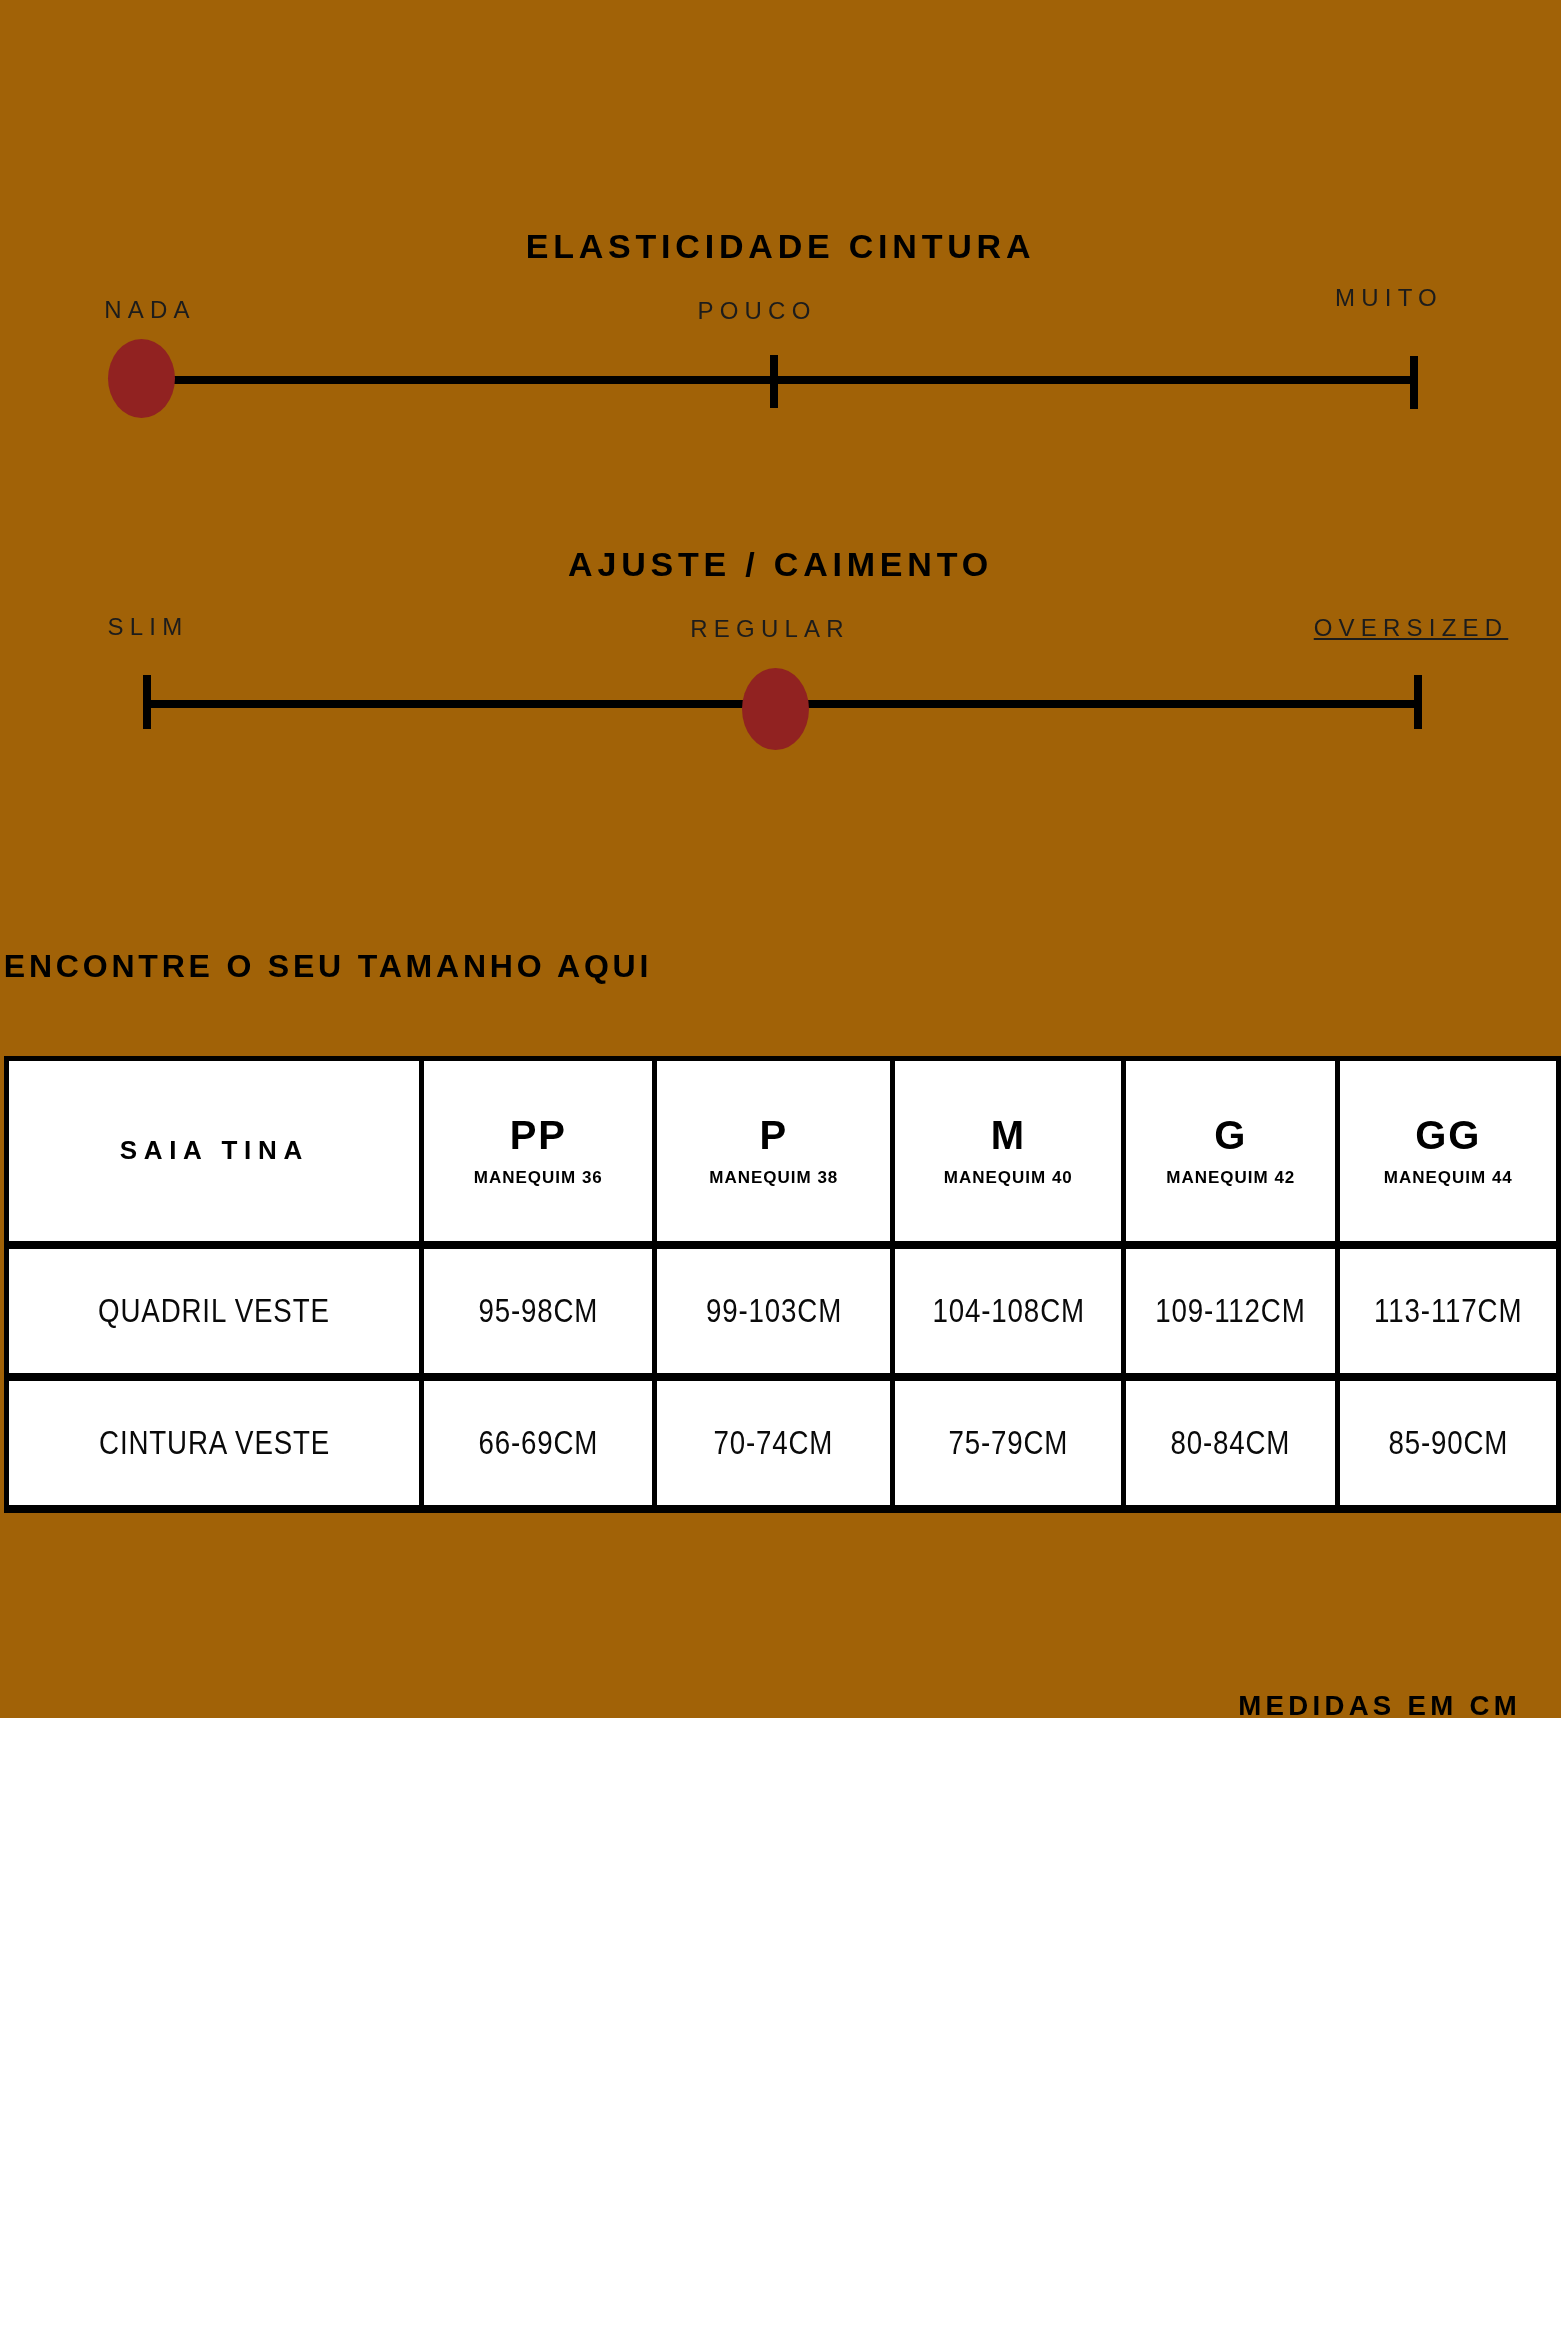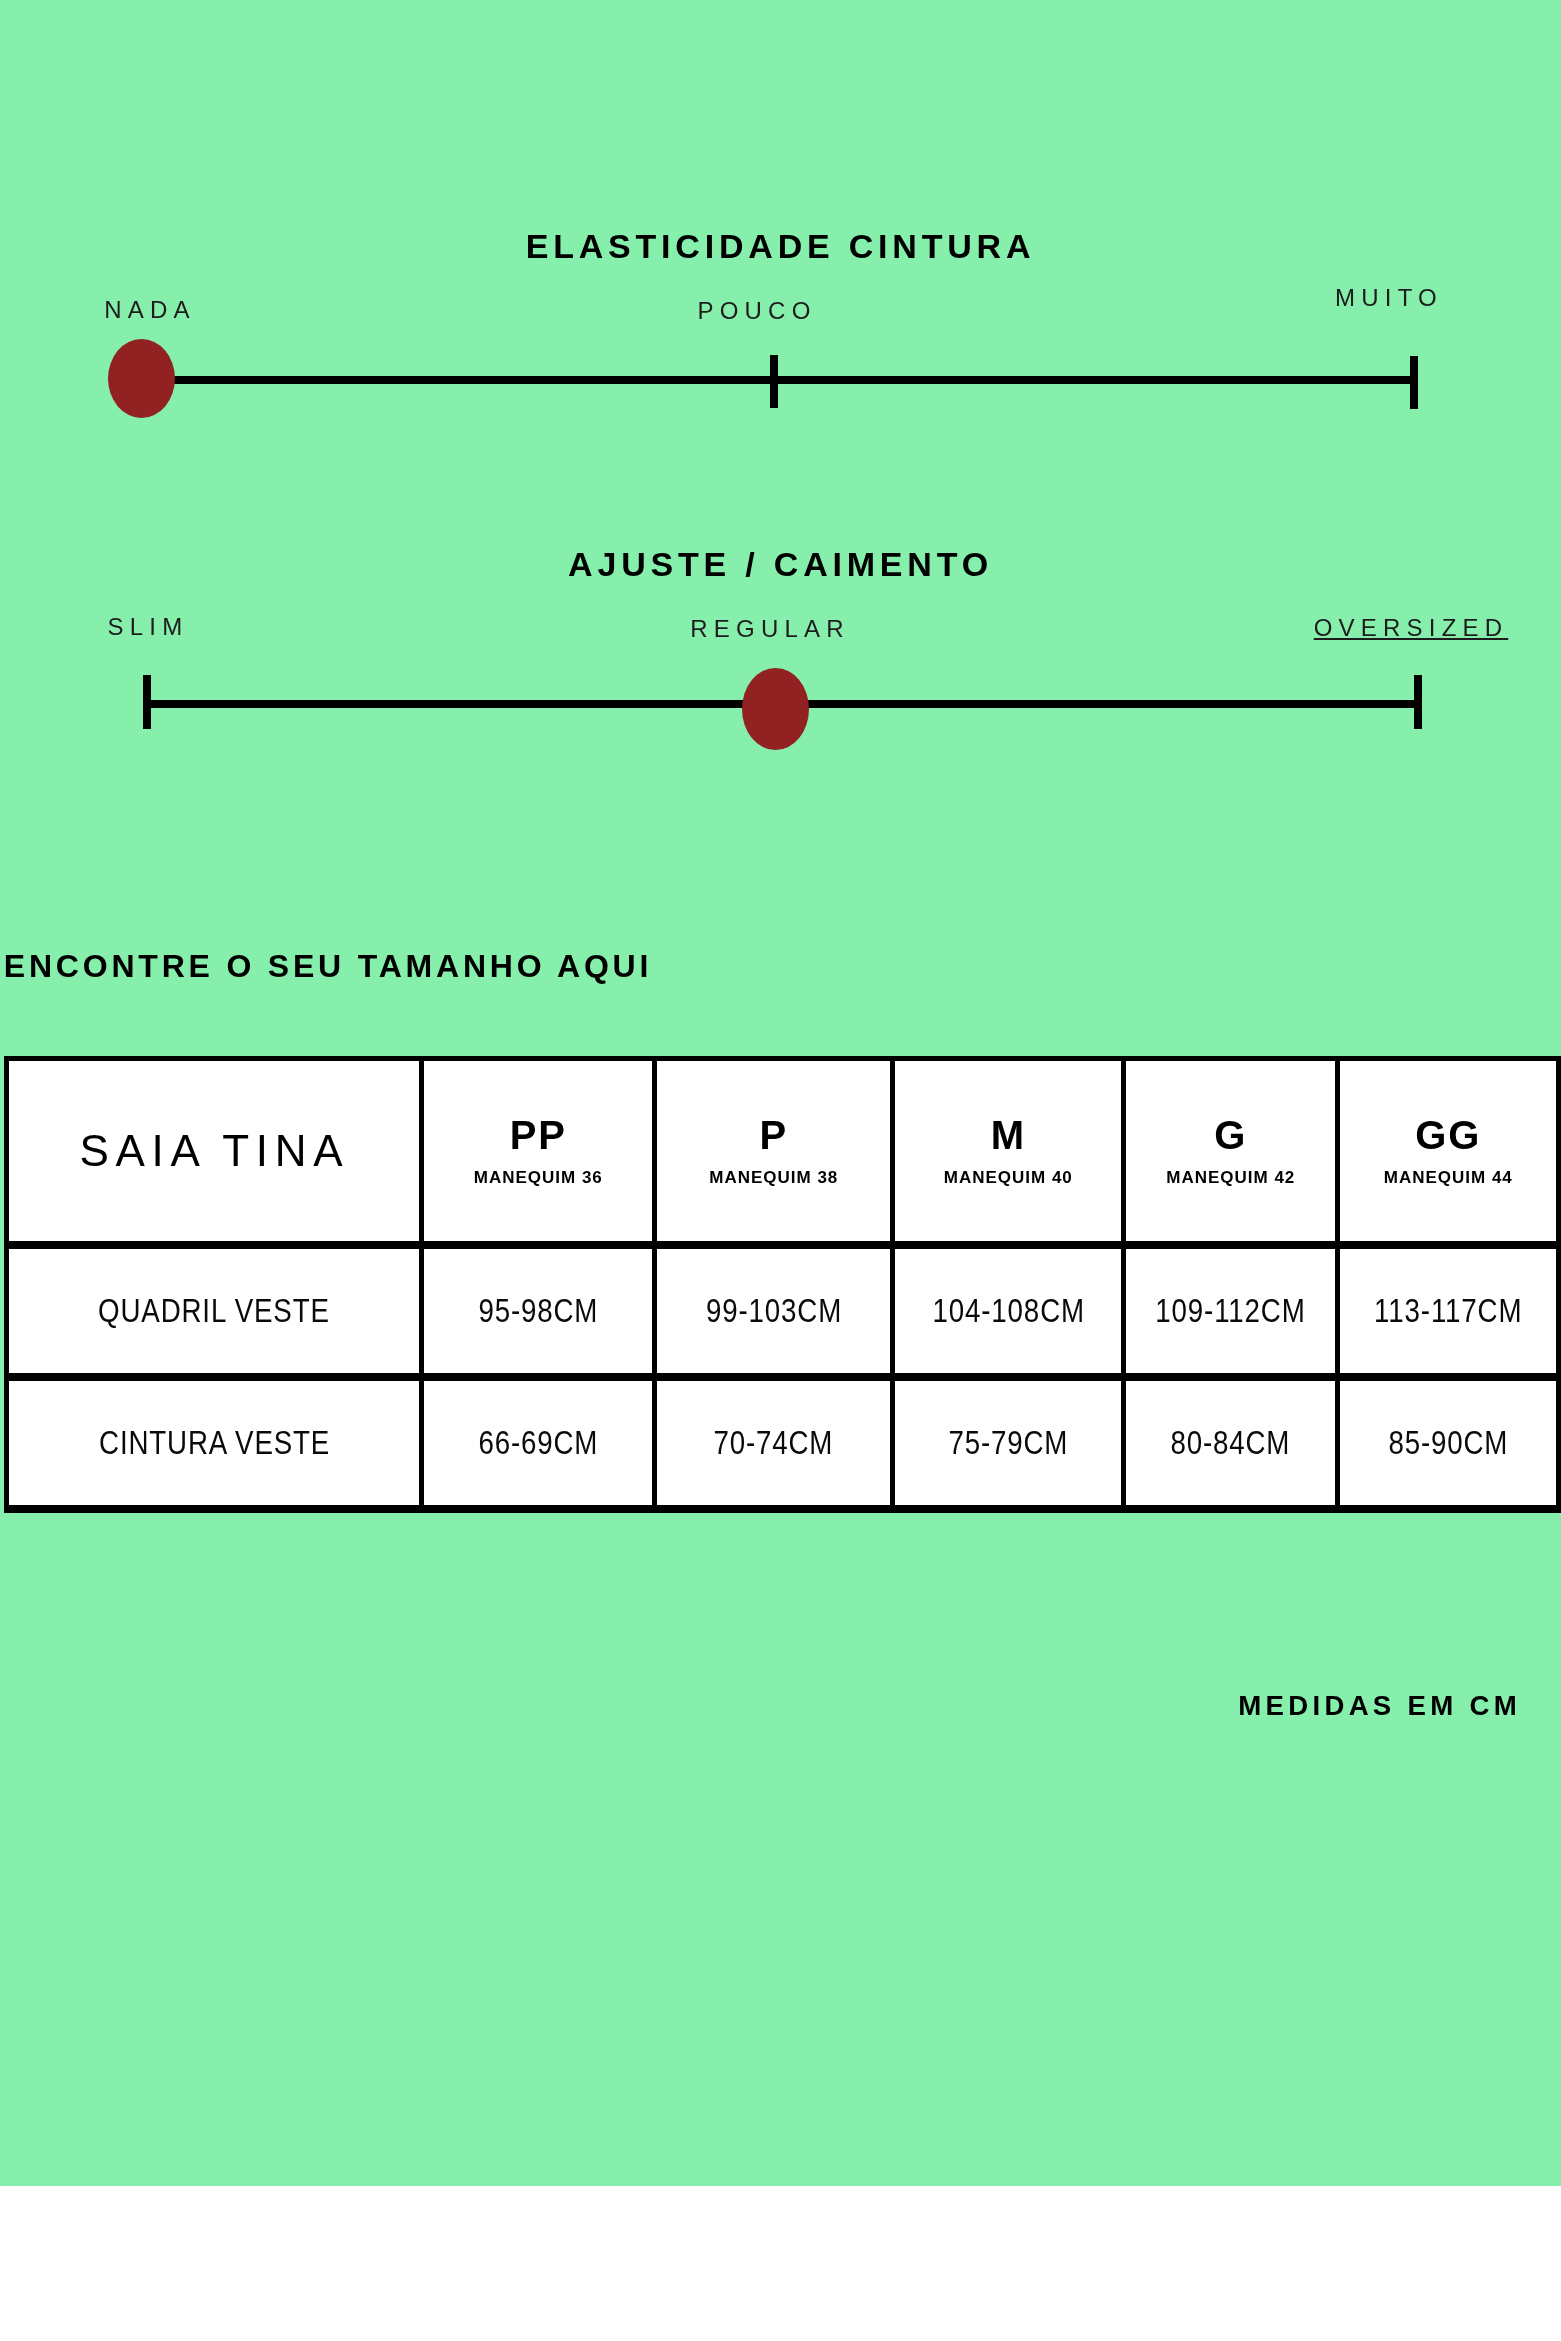--- a/index.html
+++ b/index.html
@@ -1,20 +1,20 @@
 <!DOCTYPE html>
 <html style="font-size:7.6px"><head>
 <meta charset="utf-8">
 <style>
   html, body { margin: 0; padding: 0; background: #ffffff; }
   #page {
     position: relative;
     width: 1561px;
-    height: 2186px;
-    background: #86efac;
+    height: 1718px;
+    background: #a16207;
     font-family: "Liberation Sans", sans-serif;
     color: #000000;
     overflow: hidden;
   }
   .abs { position: absolute; }
   .centered-x { transform: translateX(-50%); white-space: nowrap; }
 
   
   .section-title {
     left: 0; width: 1561px;
@@ -66,22 +66,22 @@
     border: 5.2px solid #000000;
     text-align: center;
     vertical-align: middle;
     padding: 0;
   }
   table.size-table tr { border-bottom: 8px solid #000000; }
   tr.header-row { height: 186px; }
   tr.body-row   { height: 132px; text-decoration: underline; }
 
   .product-name {
-    font-size: 44px;
-    font-weight: 400;
+    font-size: 26px;
+    font-weight: 700;
     letter-spacing: 6.7px;
   }
   .size-letter {
     font-size: 40px;
     font-weight: 800;
     letter-spacing: 1.9px;
     line-height: 1.0;
   }
   .mannequin {
     font-size: 17px;

